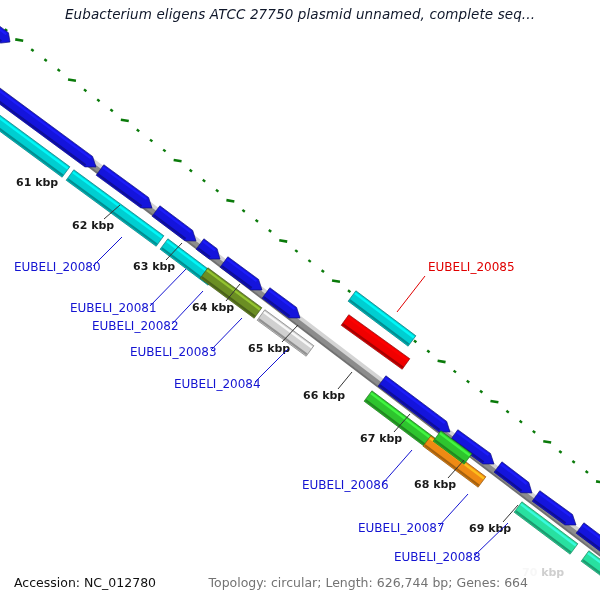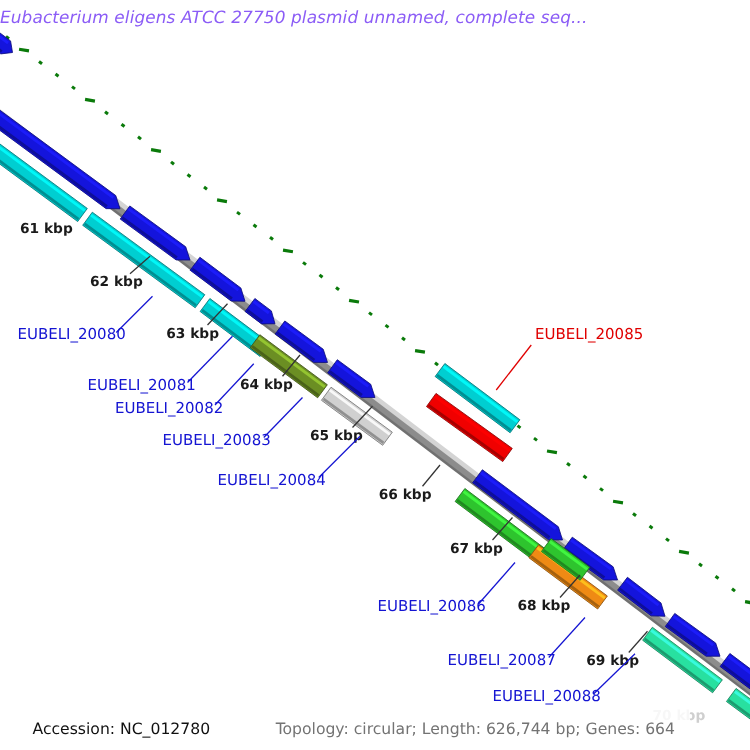--- a/index.html
+++ b/index.html
@@ -16,42 +16,42 @@
     background: #ffffff;
     font-family: "DejaVu Sans", "Liberation Sans", sans-serif;
   }
 
   
   #header-title {
     position: absolute;
     left: 0;
     top: 6px;
     width: 600px;
-    text-align: left;
+    text-align: center;
     font-style: italic;
     font-size: 13.5px;
-    color: #8b5cf6;
+    color: #0f172a;
     letter-spacing: 0.1px;
     white-space: nowrap;
   }
 
   
   #map-canvas {
     position: absolute;
     left: 0;
     top: 0;
     width: 600px;
     height: 600px;
   }
   #map-svg { display: block; }
 
   
   #status-bar {
     position: absolute;
-    left: 12px;
+    left: 0;
     bottom: 0;
     width: 540px;
     height: 34px;
     background: rgba(255,255,255,0.82);
   }
   #accession-text {
     position: absolute;
     left: 14px;
     top: 9px;
     font-size: 12.5px;

